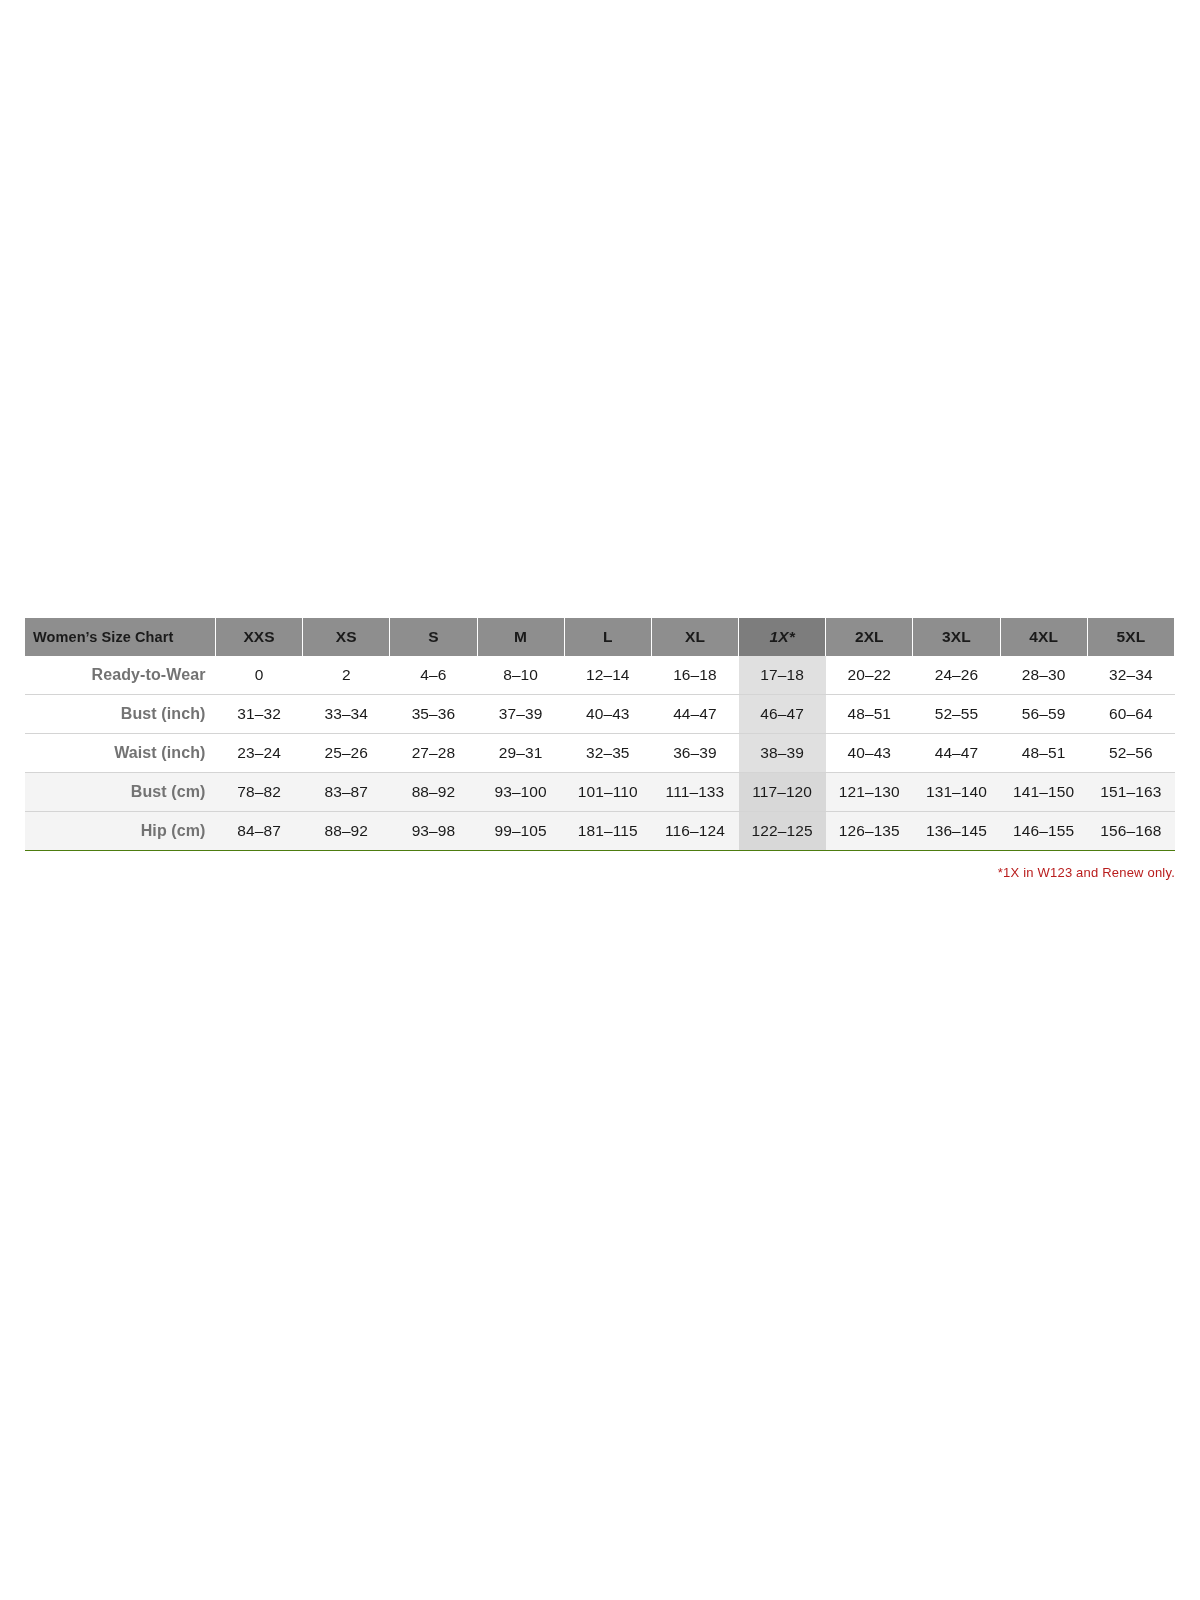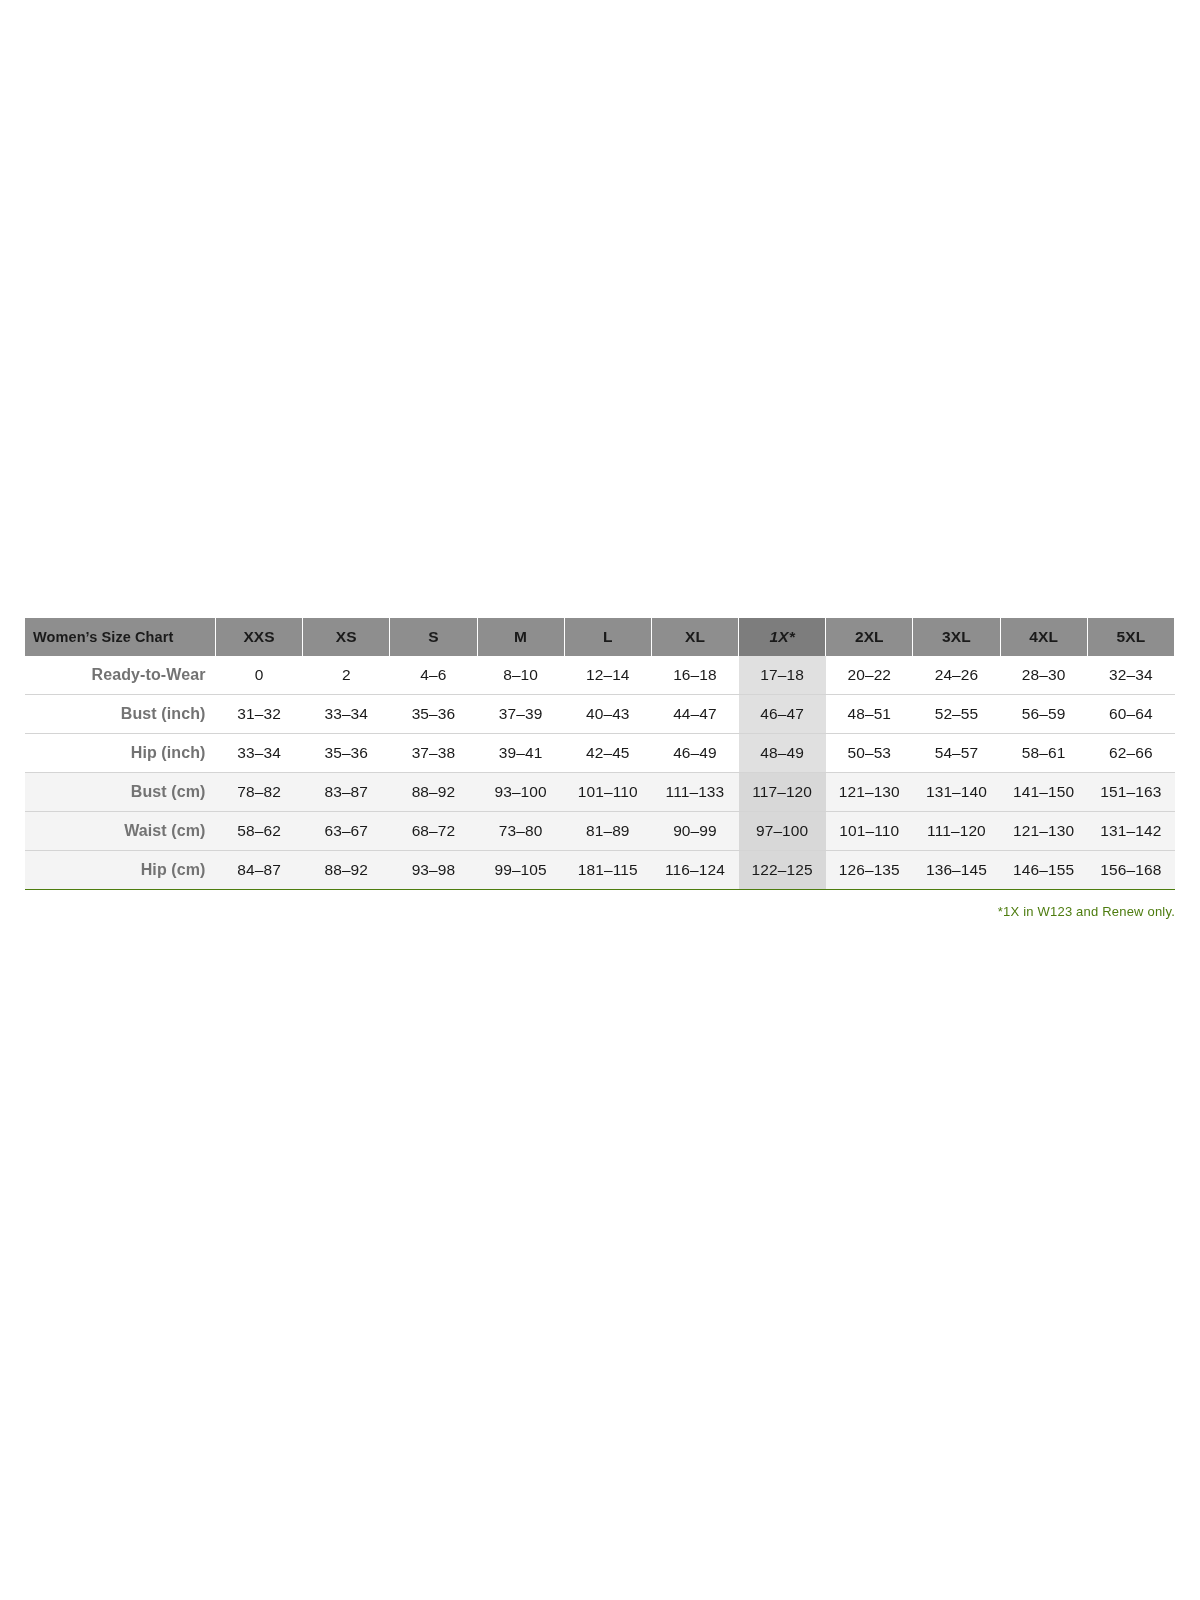--- a/index.html
+++ b/index.html
@@ -78,21 +78,21 @@
   tbody td.hl {
     background: #e0e0e0;
   }
   tbody tr.shaded td.hl {
     background: #d8d8d8;
   }
   .footnote {
     text-align: right;
     width: 1150px;
     font-size: 13px;
-    color: #4d7c0f;
+    color: #b91c1c;
     margin-top: 14px;
     padding-right: 2px;
     letter-spacing: 0.2px;
   }
 </style>
 </head>
 <body>
 
 <div id="chart-wrap">
   <table class="size-chart">
@@ -135,60 +135,46 @@
         <td>37–39</td>
         <td>40–43</td>
         <td>44–47</td>
         <td class="hl">46–47</td>
         <td>48–51</td>
         <td>52–55</td>
         <td>56–59</td>
         <td>60–64</td>
       </tr>
       <tr>
-        <th class="row-label">Hip (inch)</th>
-        <td>33–34</td>
-        <td>35–36</td>
-        <td>37–38</td>
-        <td>39–41</td>
-        <td>42–45</td>
-        <td>46–49</td>
-        <td class="hl">48–49</td>
-        <td>50–53</td>
-        <td>54–57</td>
-        <td>58–61</td>
-        <td>62–66</td>
+        <th class="row-label">Waist (inch)</th>
+        <td>23–24</td>
+        <td>25–26</td>
+        <td>27–28</td>
+        <td>29–31</td>
+        <td>32–35</td>
+        <td>36–39</td>
+        <td class="hl">38–39</td>
+        <td>40–43</td>
+        <td>44–47</td>
+        <td>48–51</td>
+        <td>52–56</td>
       </tr>
       <tr class="shaded">
         <th class="row-label">Bust (cm)</th>
         <td>78–82</td>
         <td>83–87</td>
         <td>88–92</td>
         <td>93–100</td>
         <td>101–110</td>
         <td>111–133</td>
         <td class="hl">117–120</td>
         <td>121–130</td>
         <td>131–140</td>
         <td>141–150</td>
         <td>151–163</td>
-      </tr>
-      <tr class="shaded">
-        <th class="row-label">Waist (cm)</th>
-        <td>58–62</td>
-        <td>63–67</td>
-        <td>68–72</td>
-        <td>73–80</td>
-        <td>81–89</td>
-        <td>90–99</td>
-        <td class="hl">97–100</td>
-        <td>101–110</td>
-        <td>111–120</td>
-        <td>121–130</td>
-        <td>131–142</td>
       </tr>
       <tr class="shaded">
         <th class="row-label">Hip (cm)</th>
         <td>84–87</td>
         <td>88–92</td>
         <td>93–98</td>
         <td>99–105</td>
         <td>181–115</td>
         <td>116–124</td>
         <td class="hl">122–125</td>

